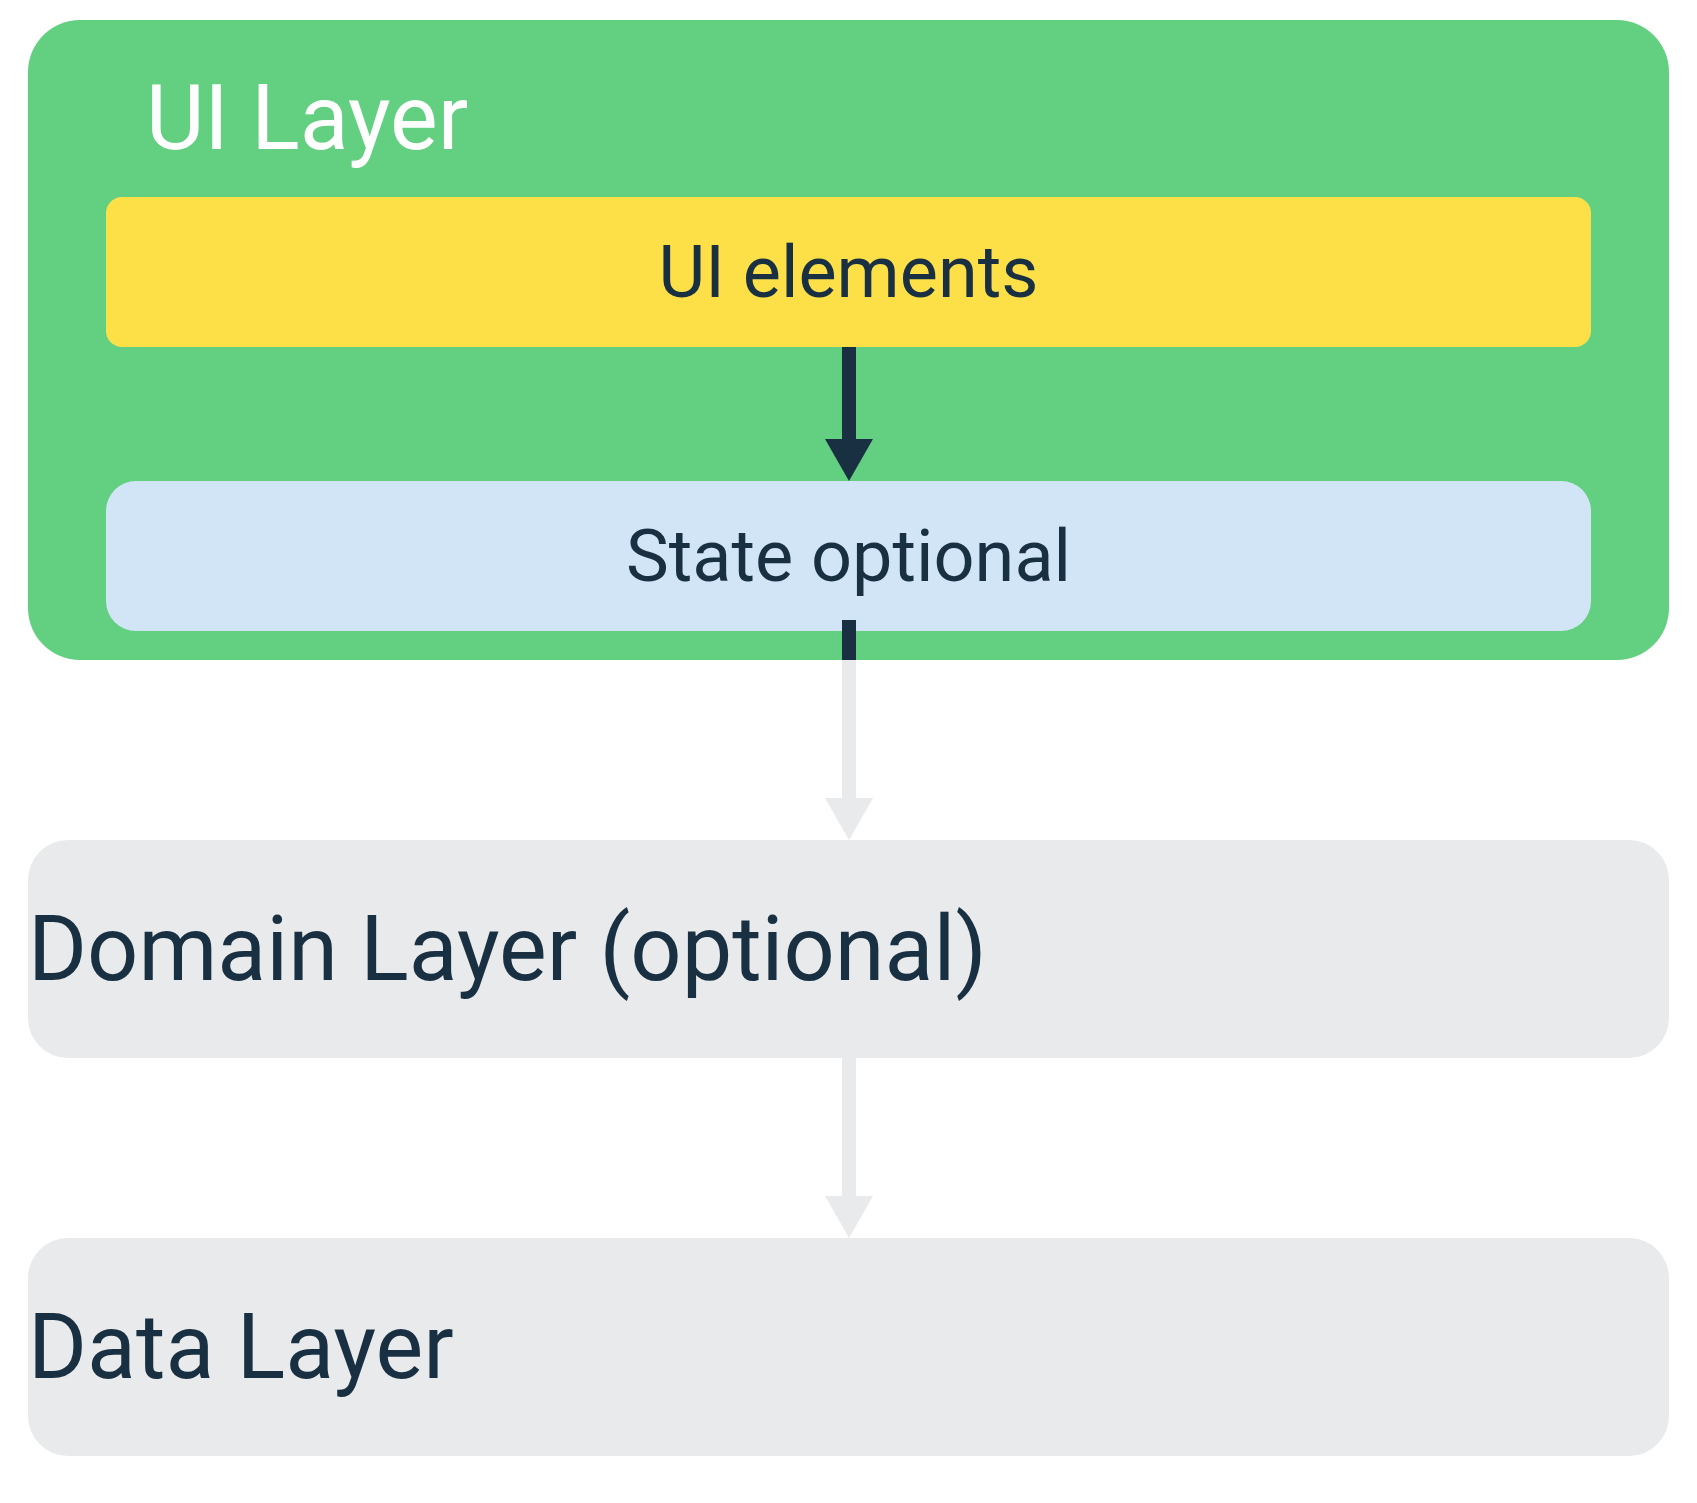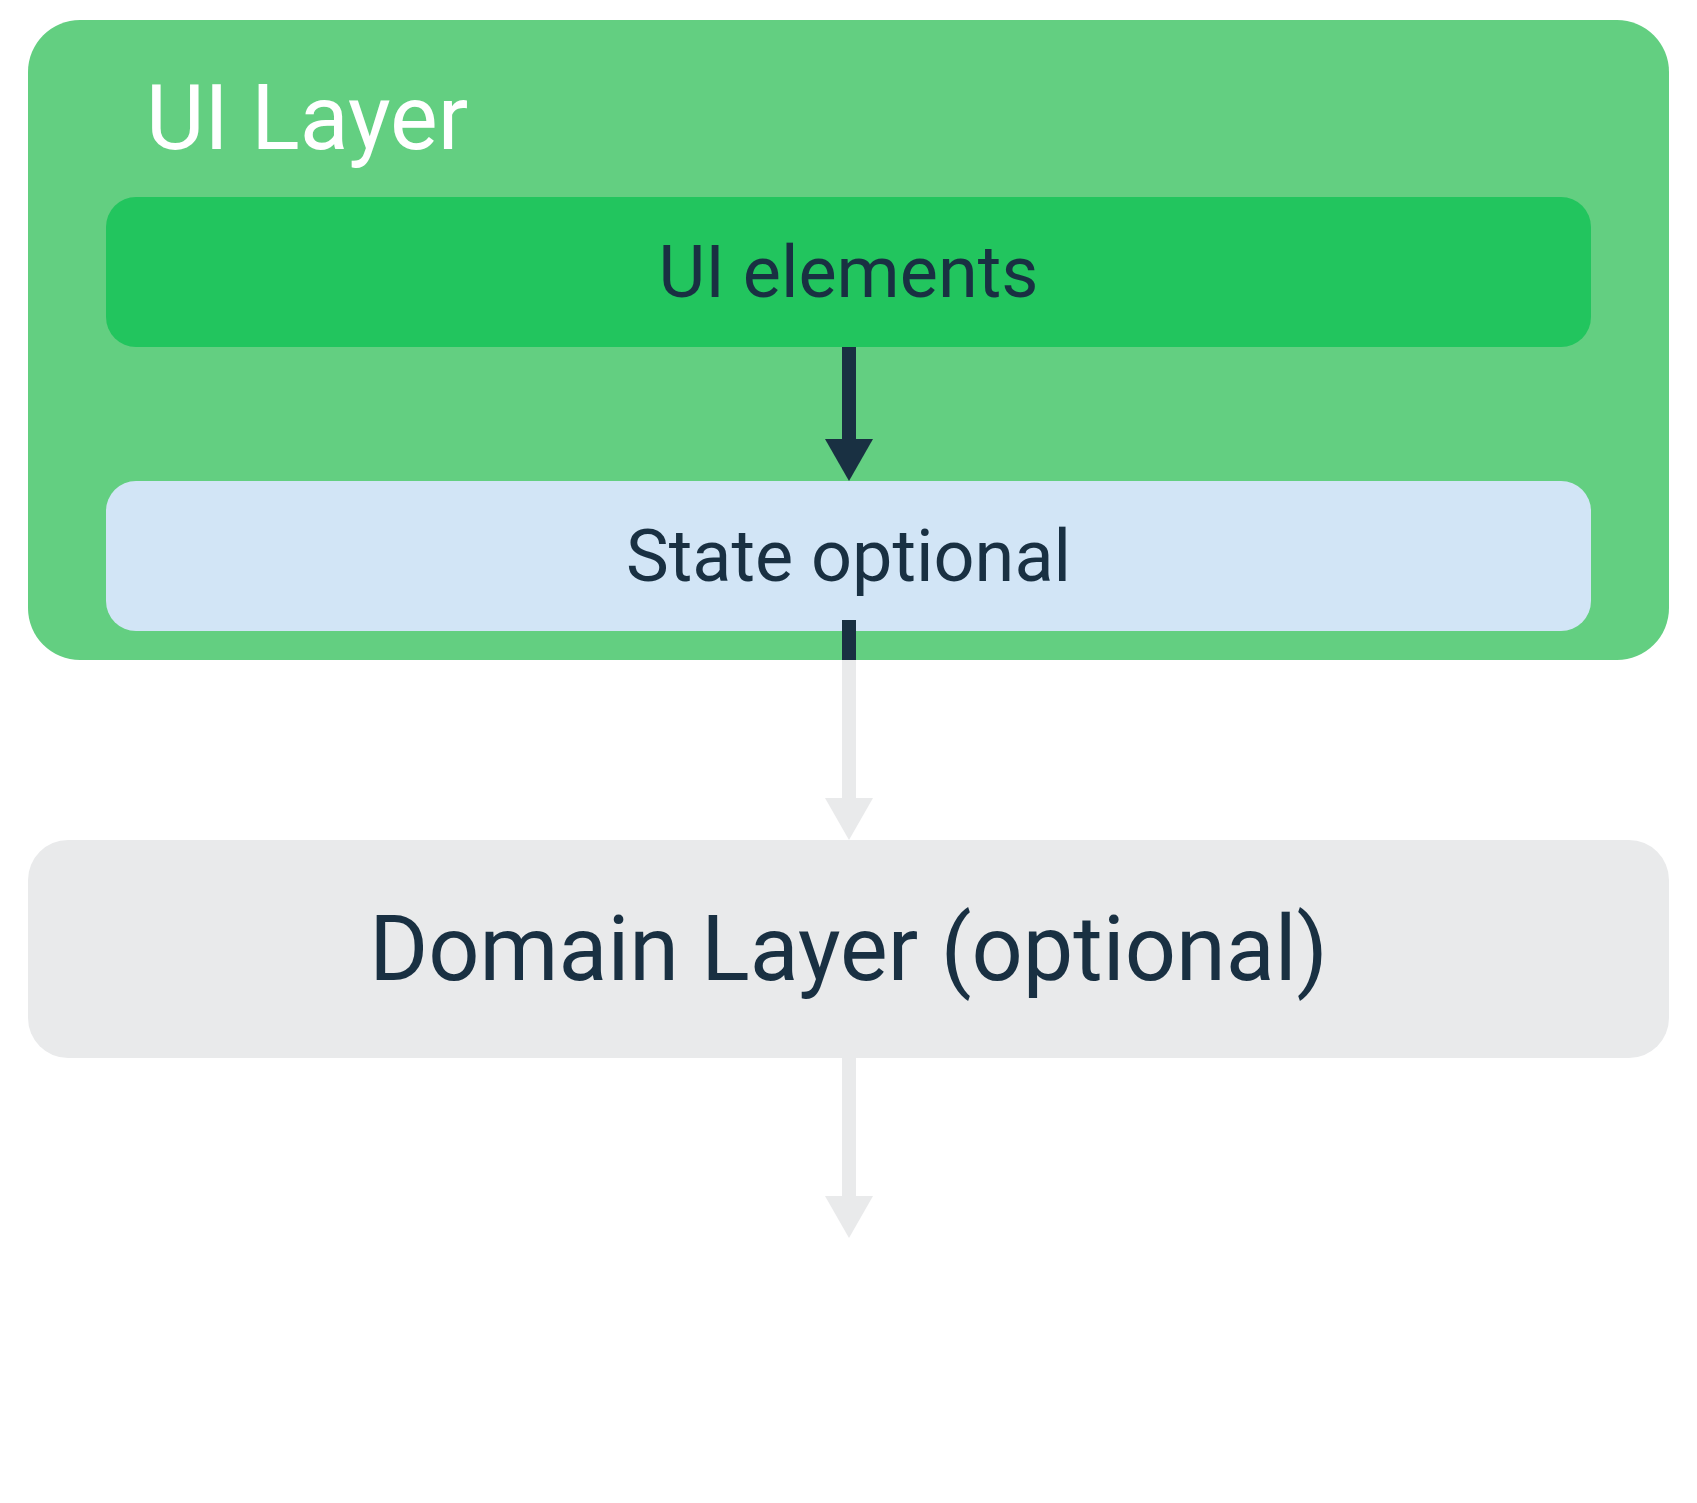--- a/index.html
+++ b/index.html
@@ -34,37 +34,37 @@
     width: 100%;
     height: 150px;
     border-radius: 30px;
     display: flex;
     align-items: center;
     justify-content: center;
     font-size: 72px;
     color: #193042;
     font-weight: 400;
   }
-  .ui-elements-box { background: #22c55e; }
+  .ui-elements-box { background: #fde047; border-radius: 16px; }
   .state-holders-box { background: #d2e5f6; }
   .arrow-gap {
     height: 134px;
     display: flex;
     align-items: center;
     justify-content: center;
     position: relative;
   }
   .layer-box {
     background: #e9eaeb;
     border-radius: 40px;
     width: 100%;
     height: 218px;
     display: flex;
     align-items: center;
-    justify-content: center;
+    justify-content: flex-start;
     font-size: 90px;
     color: #193042;
     font-weight: 400;
   }
   .outer-gap {
     height: 180px;
     display: flex;
     align-items: center;
     justify-content: center;
     position: relative;
@@ -114,14 +114,17 @@
     <span>Domain Layer (optional)</span>
   </div>
 
   <div class="outer-gap">
     <svg class="arrow-svg" width="60" height="180" viewBox="0 0 60 180">
       <line x1="30" y1="0" x2="30" y2="142" stroke="#e9eaeb" stroke-width="14"></line>
       <polygon points="30,180 6,138 54,138" fill="#e9eaeb"></polygon>
     </svg>
   </div>
 
+  <div class="layer-box">
+    <span>Data Layer</span>
+  </div>
 
 </div>
 
 </body></html>

